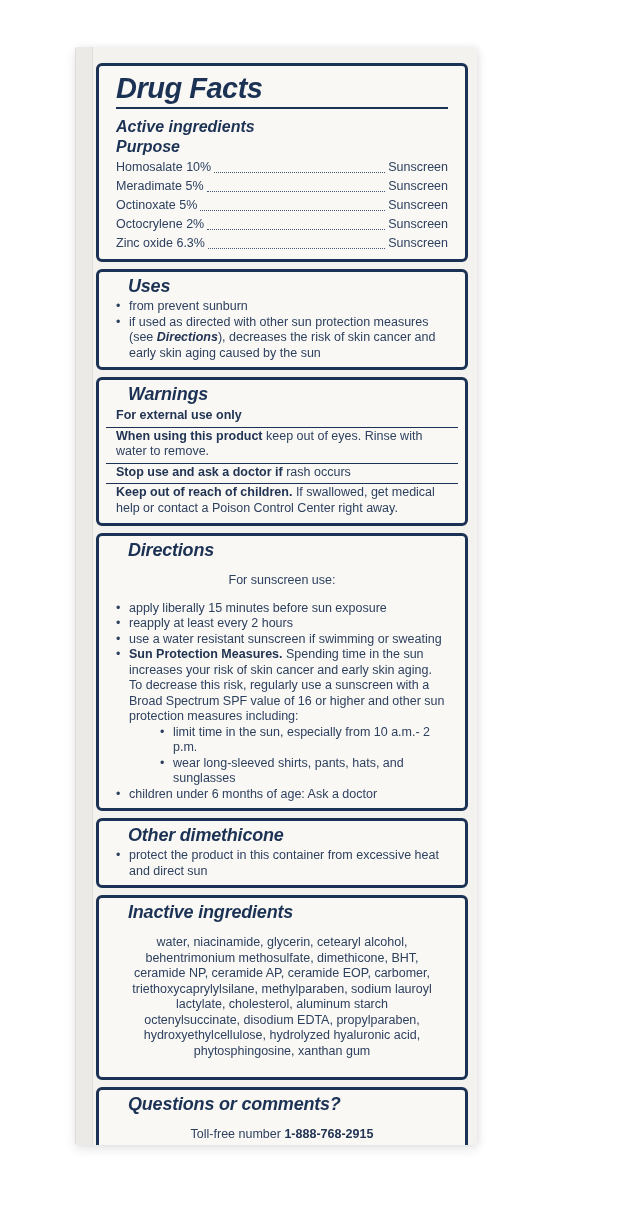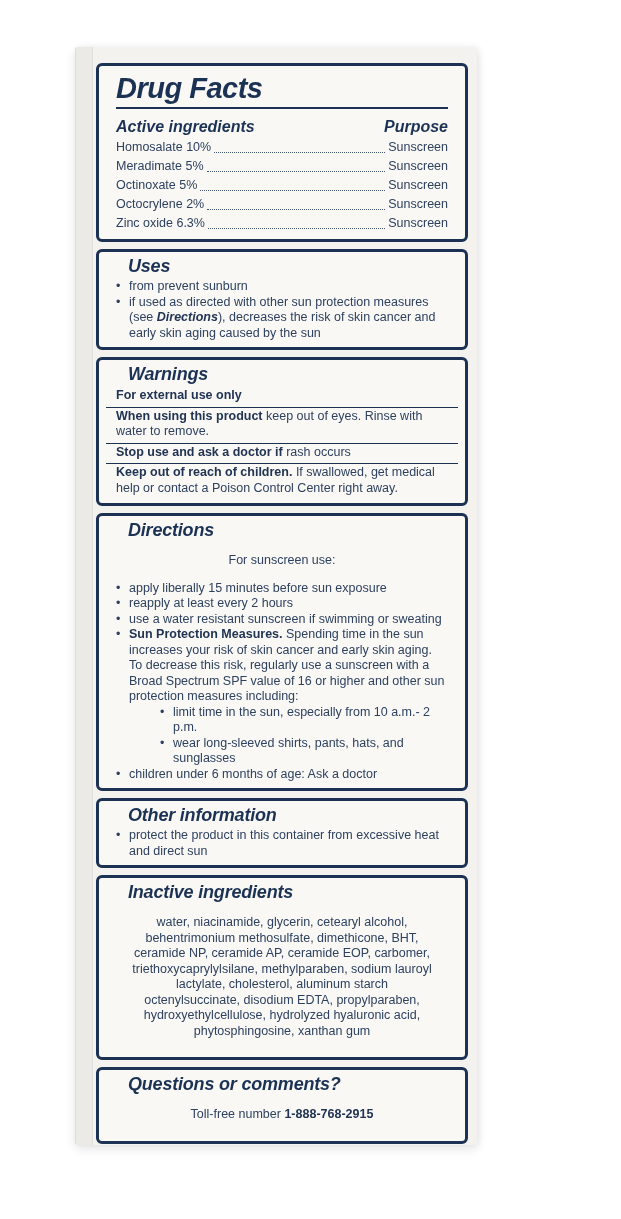--- a/index.html
+++ b/index.html
@@ -37,21 +37,21 @@
   }
   .df-title{
     margin:2px 0 0;font-size:29px;line-height:32px;font-weight:bold;font-style:italic;
     color:var(--navy);letter-spacing:-0.5px;
   }
   .df-rule{height:2px;background:var(--navy);margin:3px 0 3px;}
   h2.sec{
     margin:0 12px 2px;font-size:18px;line-height:21px;font-weight:bold;font-style:italic;
     color:var(--navy);letter-spacing:-0.2px;
   }
-  .ai-head{display:flex;justify-content:space-between;align-items:baseline;margin:8px 0 1px;}
+  .ai-head{display:flex;justify-content:space-between;align-items:baseline;margin:8px 0 1px;flex-direction:column;}
   .ai-head .h2i{font-size:16px;line-height:20px;font-weight:bold;font-style:italic;color:var(--navy);}
   .ai-row{display:flex;align-items:baseline;font-size:12.5px;line-height:19px;justify-content:flex-end;}
   .ai-name{white-space:nowrap;}
   .leader{flex:1;border-bottom:1.6px dotted #44557a;margin:0 3px;align-self:flex-end;transform:translateY(-4px);min-width:10px;}
   .ai-purpose{white-space:nowrap;}
   p.plain{margin:12px;font-size:12.5px;line-height:15.5px;text-align:center;}
   .bullet{display:flex;margin:0;font-size:12.5px;line-height:15.5px;}
   .bullet .dot{width:13px;flex:0 0 13px;text-align:left;}
   .bullet .btxt{flex:1;}
   .bullet.sub{margin-left:44px;}
@@ -160,21 +160,21 @@
         <span class="dot">•</span>
         <span class="btxt">wear long-sleeved shirts, pants, hats, and sunglasses</span>
       </div>
       <div class="bullet">
         <span class="dot">•</span>
         <span class="btxt">children under 6 months of age: Ask a doctor</span>
       </div>
     </section>
 
     <section class="panel">
-      <h2 class="sec">Other information</h2>
+      <h2 class="sec">Other dimethicone</h2>
       <div class="bullet">
         <span class="dot">•</span>
         <span class="btxt">protect the product in this container from excessive heat and direct sun</span>
       </div>
     </section>
 
     <section class="panel">
       <h2 class="sec">Inactive ingredients</h2>
       <p class="plain">water, niacinamide, glycerin, cetearyl alcohol, behentrimonium methosulfate, dimethicone, BHT, ceramide NP, ceramide AP, ceramide EOP, carbomer, triethoxycaprylylsilane, methylparaben, sodium lauroyl lactylate, cholesterol, aluminum starch octenylsuccinate, disodium EDTA, propylparaben, hydroxyethylcellulose, hydrolyzed hyaluronic acid, phytosphingosine, xanthan gum</p>
     </section>

